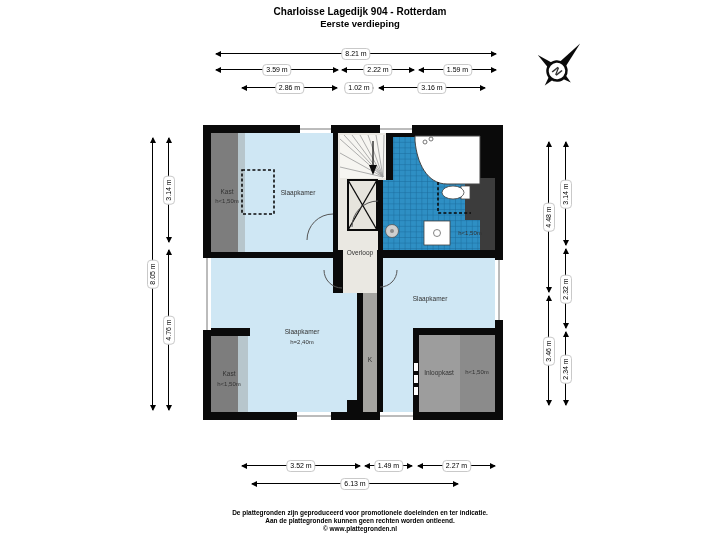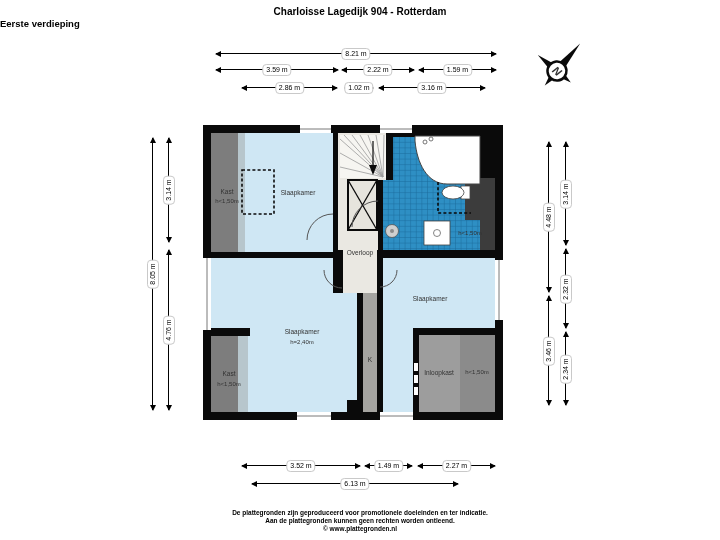--- a/index.html
+++ b/index.html
@@ -1,19 +1,19 @@
 <!DOCTYPE html>
 <html><head>
 <meta charset="utf-8">
 <style>
   html,body{margin:0;padding:0;background:#fff;}
   .page{position:relative;width:720px;height:540px;background:#ffffff;overflow:hidden;
         font-family:"Liberation Sans",sans-serif;color:#000;}
   .title{position:absolute;left:0;right:0;top:6px;text-align:center;font-weight:bold;font-size:10px;line-height:12px;}
-  .subtitle{position:absolute;left:0;right:0;top:18px;font-weight:bold;font-size:9.5px;}
+  .subtitle{position:absolute;left:0;right:0;top:18px;text-align:center;font-weight:bold;font-size:9.5px;}
   .footer{position:absolute;left:0;right:0;top:509px;text-align:center;font-weight:bold;
           font-size:6.5px;line-height:8px;color:#000;}
   
   .hdim{position:absolute;height:0;border-top:1px solid #000;}
   .vdim{position:absolute;width:0;border-left:1px solid #000;}
   .hdim i,.vdim i{position:absolute;width:0;height:0;}
   .hdim .aL{left:-1px;top:-3.5px;border-top:3px solid transparent;border-bottom:3px solid transparent;border-right:6px solid #000;}
   .hdim .aR{right:-1px;top:-3.5px;border-top:3px solid transparent;border-bottom:3px solid transparent;border-left:6px solid #000;}
   .vdim .aT{top:-1px;left:-3.5px;border-left:3px solid transparent;border-right:3px solid transparent;border-bottom:6px solid #000;}
   .vdim .aB{bottom:-1px;left:-3.5px;border-left:3px solid transparent;border-right:3px solid transparent;border-top:6px solid #000;}

